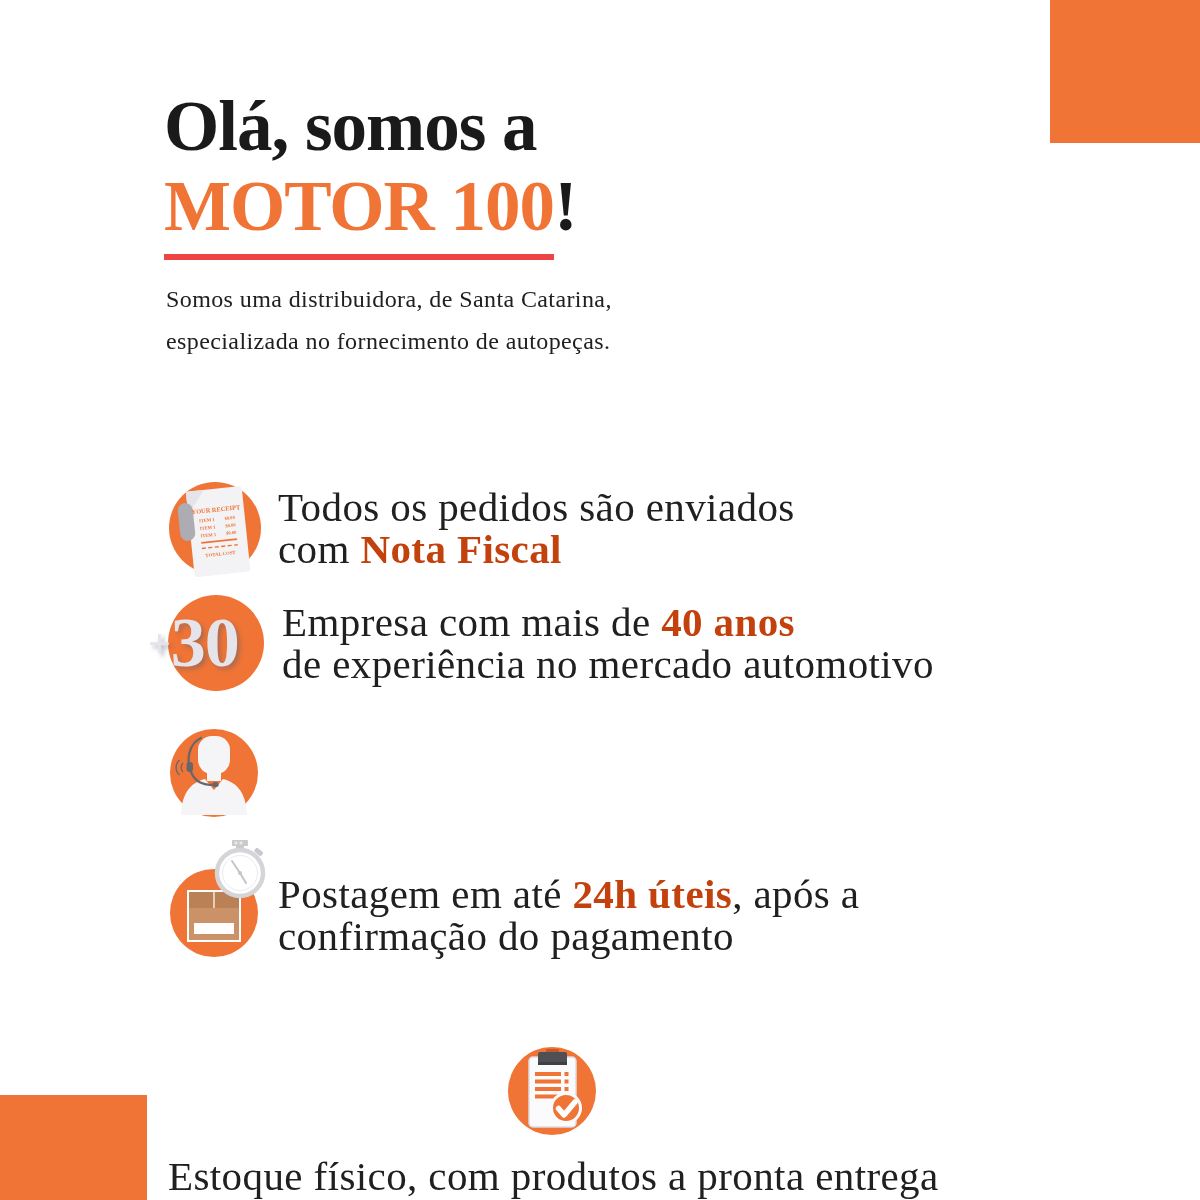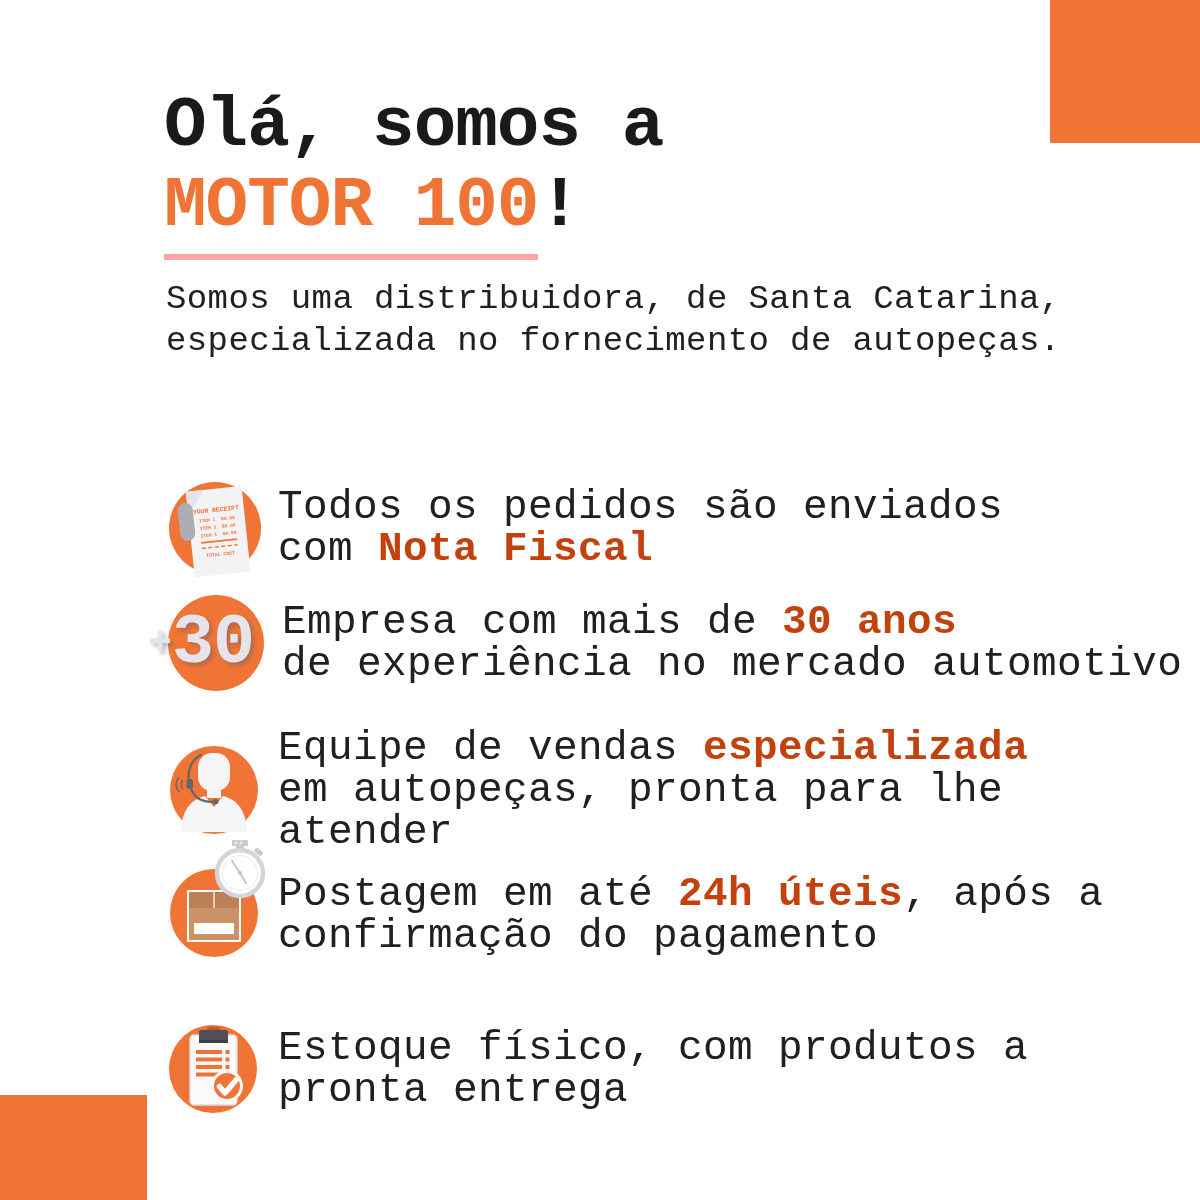--- a/index.html
+++ b/index.html
@@ -1,41 +1,41 @@
 <!DOCTYPE html>
 <html><head>
 <meta charset="utf-8">
 <style>
   html,body{margin:0;padding:0;background:#ffffff;}
   .canvas{
     position:relative;width:1200px;height:1200px;background:#ffffff;overflow:hidden;
-    font-family:Liberation Mono, monospace;color:#1e1e20;
+    font-family:Liberation Serif, serif;color:#1e1e20;
   }
   .corner{position:absolute;background:#F07435;}
   .corner.tr{top:0;right:0;width:150px;height:143px;}
   .corner.bl{bottom:0;left:0;width:147px;height:105px;}
 
   .headline{position:absolute;left:164px;top:86px;font-size:71px;line-height:80px;
     font-weight:800;letter-spacing:-1px;color:#1a1a1a;white-space:nowrap;}
-  .brand{color:#F07435;display:inline-block;padding-bottom:8px;border-bottom:6px solid #fca5a5;}
+  .brand{color:#F07435;display:inline-block;padding-bottom:8px;border-bottom:6px solid #ef4444;}
   .bang{color:#1a1a1a;}
 
-  .intro{position:absolute;left:166px;top:278px;margin:0;font-size:34px;line-height:42px;
+  .intro{position:absolute;left:166px;top:278px;margin:0;font-size:24px;line-height:42px;
     letter-spacing:.4px;color:#202022;white-space:pre-line;}
   .lead{position:absolute;left:166px;top:387px;margin:0;font-size:34px;line-height:42px;
     letter-spacing:.4px;color:#202022;white-space:nowrap;}
   .hl-r{color:#F07435;}
   .hl-b{color:#c2410c;font-weight:700;}
 
   .benefit{position:absolute;left:168px;display:flex;align-items:center;gap:18px;}
   .b1{top:482px;min-height:92px;}
   .b2{top:595px;min-height:96px;}
   .b3{top:727px;min-height:92px;}
   .b4{top:869px;min-height:92px;}
-  .b5{top:1023px;min-height:92px;}
+  .b5{top:1045px;min-height:92px;flex-direction:column;}
   .icon{position:relative;width:92px;height:92px;flex:0 0 92px;}
   .icon svg{position:absolute;overflow:visible;}
   .b-text{margin:0;font-size:41px;line-height:42px;letter-spacing:.4px;color:#202022;white-space:pre-line;}
 
   
   .badge30{position:relative;width:96px;height:96px;flex:0 0 96px;}
   .badge30 .disc{position:absolute;left:0;top:0;width:96px;height:96px;border-radius:50%;background:#F07435;}
   .badge-text{position:absolute;left:-20px;top:0;height:96px;display:flex;align-items:center;
     font-weight:800;color:#E5E4EB;text-shadow:3px 3px 4px rgba(95,95,110,.45);white-space:nowrap;}
   .badge-text .plus{font-size:40px;}
@@ -83,41 +83,39 @@
   </div>
 
   <div class="benefit b2">
     <div class="badge30">
       <div class="disc"></div>
       <div class="badge-text">
           <span class="plus">+</span>
           <span class="num">30</span>
         </div>
     </div>
-    <p class="b-text"><span>Empresa com mais de </span><span class="hl-b">30 anos</span><span>
+    <p class="b-text"><span>Empresa com mais de </span><span class="hl-b">40 anos</span><span>
 de experiência no mercado automotivo</span></p>
   </div>
 
   <div class="benefit b3">
     <div class="icon">
       <svg width="92" height="92" viewBox="0 0 92 92" xmlns="http://www.w3.org/2000/svg">
         <circle cx="46" cy="46" r="44" fill="#F07435"></circle>
         <rect x="30" y="9" width="32" height="38" rx="14" fill="#F5F5F8"></rect>
         <rect x="39" y="40" width="14" height="14" fill="#F5F5F8"></rect>
         <path d="M13,88 C14,62 26,55 37,52 L46,63 L55,52 C66,55 78,62 79,88 Z" fill="#F5F5F8"></path>
         <path d="M33,11 C24,15 19,26 21,38" fill="none" stroke="#66666B" stroke-width="2.2" stroke-linecap="round"></path>
         <rect x="18.5" y="35" width="6.5" height="10" rx="3" fill="#66666B"></rect>
         <path d="M23,45 C27,55 36,59 46,57.5" fill="none" stroke="#66666B" stroke-width="2.2" stroke-linecap="round"></path>
         <ellipse cx="47.5" cy="57.5" rx="3.2" ry="2.6" fill="#66666B"></ellipse>
         <path d="M15,36 a6.5,6.5 0 0 0 0,9" fill="none" stroke="#66666B" stroke-width="1.3"></path>
         <path d="M11.5,33 a10,10 0 0 0 0,15" fill="none" stroke="#66666B" stroke-width="1.3"></path>
       </svg>
     </div>
-    <p class="b-text"><span>Equipe de vendas </span><span class="hl-b">especializada</span><span>
-em autopeças, pronta para lhe atender</span></p>
   </div>
 
   <div class="benefit b4">
     <div class="icon">
       <svg width="114" height="124" viewBox="0 0 114 124" style="top:-28px;left:-8px;" xmlns="http://www.w3.org/2000/svg">
         <circle cx="54" cy="72" r="44" fill="#F07435"></circle>
         <rect x="28" y="50" width="52" height="50" fill="#CB9268" stroke="#FFFFFF" stroke-width="2"></rect>
         <rect x="29" y="51" width="50" height="16" fill="#BB8156"></rect>
         <line x1="54" y1="51" x2="54" y2="67" stroke="#F3E9DF" stroke-width="1.5"></line>
         <rect x="34" y="82" width="40" height="11" fill="#FFFFFF"></rect>

